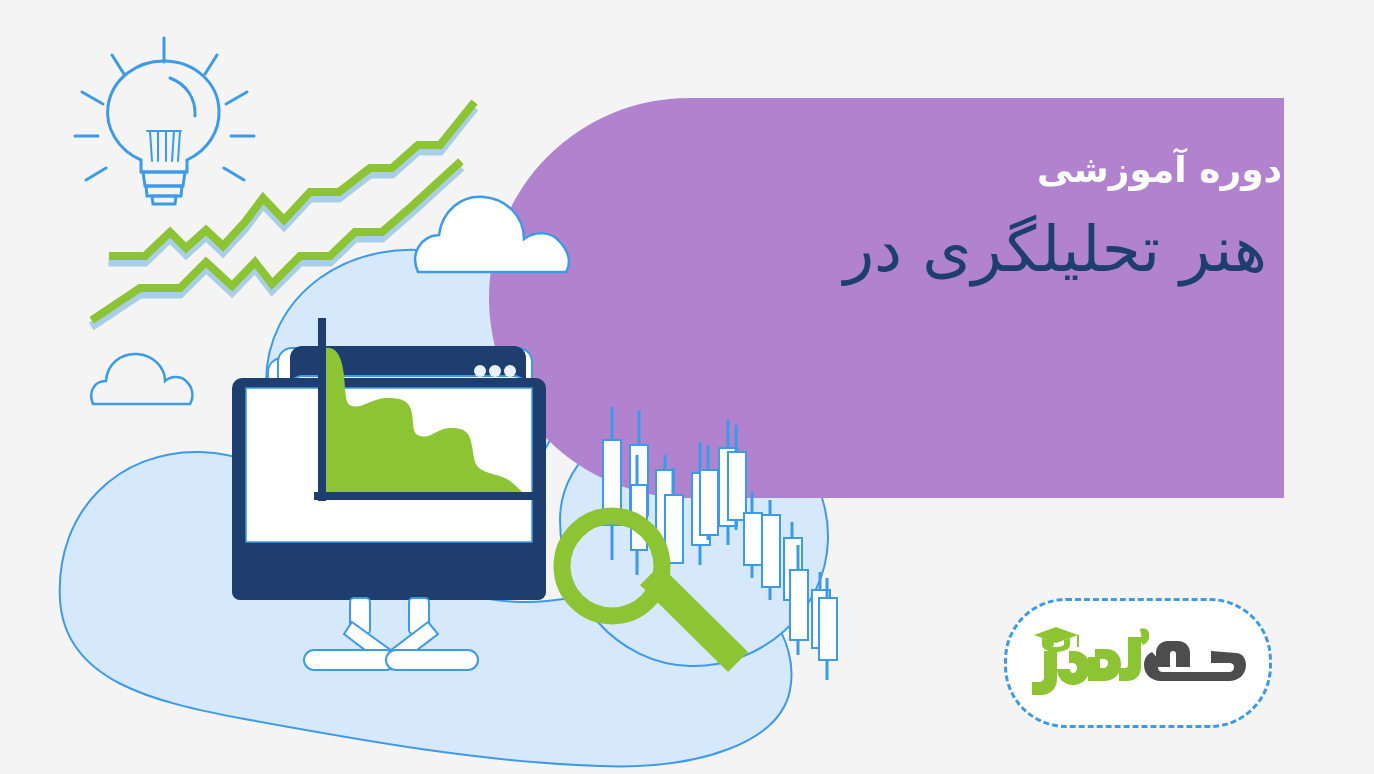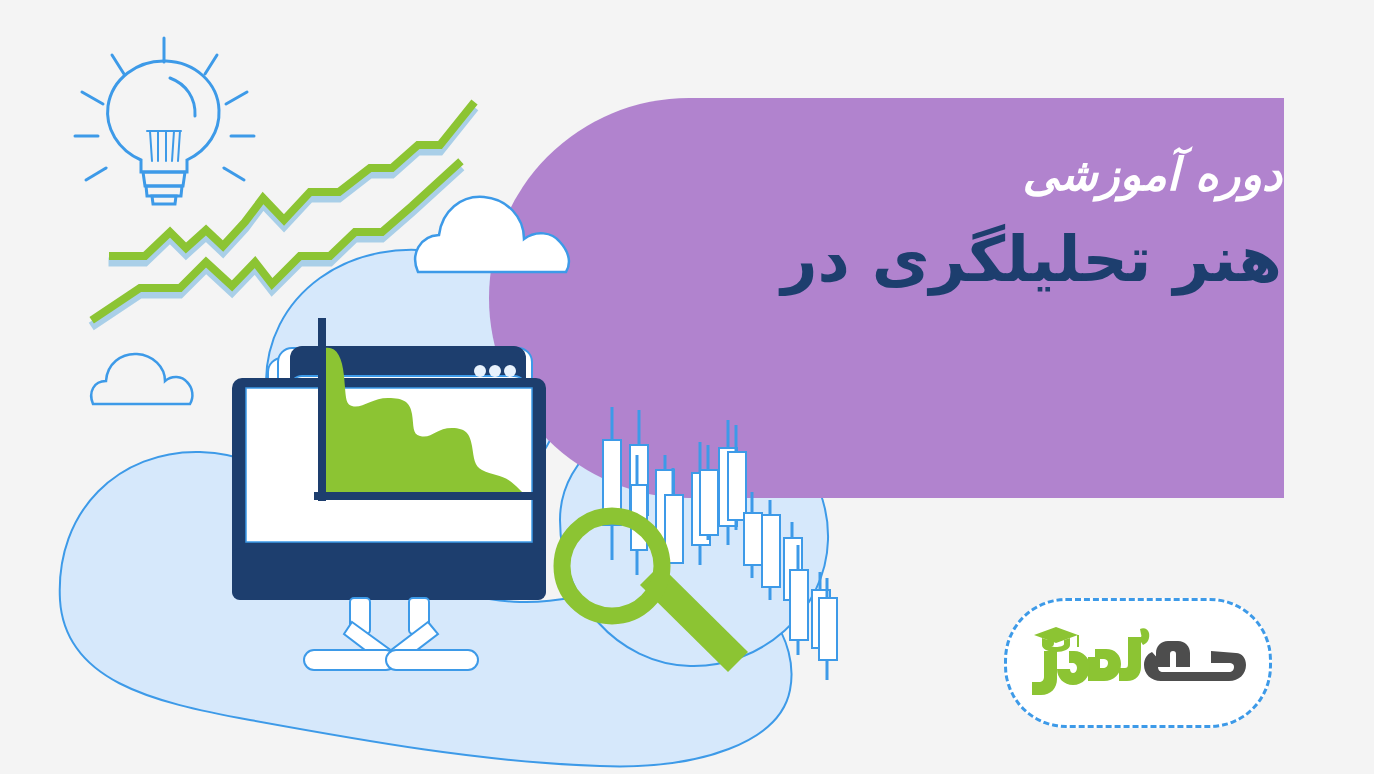--- a/index.html
+++ b/index.html
@@ -34,35 +34,34 @@
     position:absolute;
     z-index:6;
     right:92px;
     top:150px;
     width:620px;
     text-align:right;
     direction:rtl;
   }
   #kicker{
     color:#ffffff;
-    font-size:45px;
+    font-size:36px;
     font-weight:bold;
     line-height:1.1;
     letter-spacing:-1px;
     margin:0 0 20px 0;
     white-space:nowrap;
-    font-style:italic;
   }
   .headline-line{
     color:#1d3e6e;
     font-size:63px;
-    font-weight:bold;
+    font-weight:normal;
     line-height:1.28;
     letter-spacing:-2px;
-    margin:0;
+    margin:15px;
     white-space:nowrap;
   }
 
   
   #logo-badge{
     position:absolute;
     left:1004px;top:598px;
     width:262px;height:124px;
     background:#ffffff;
     border:3px dashed #3d9ae8;

